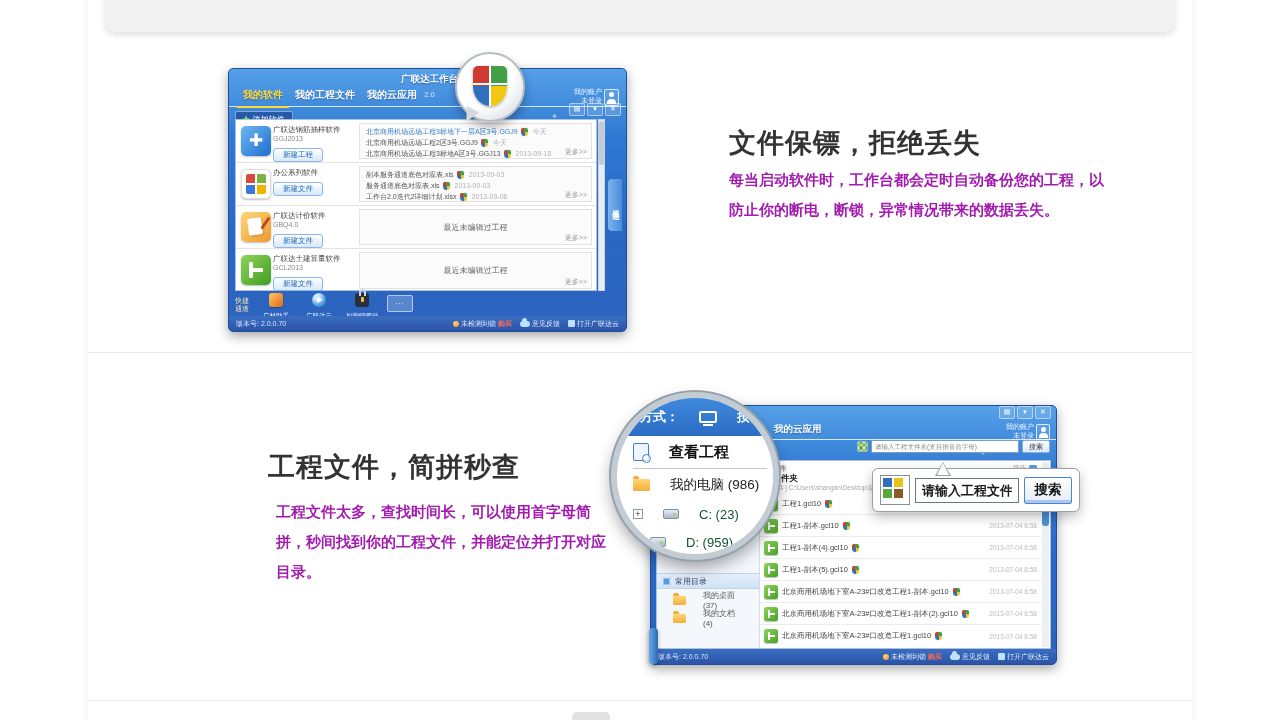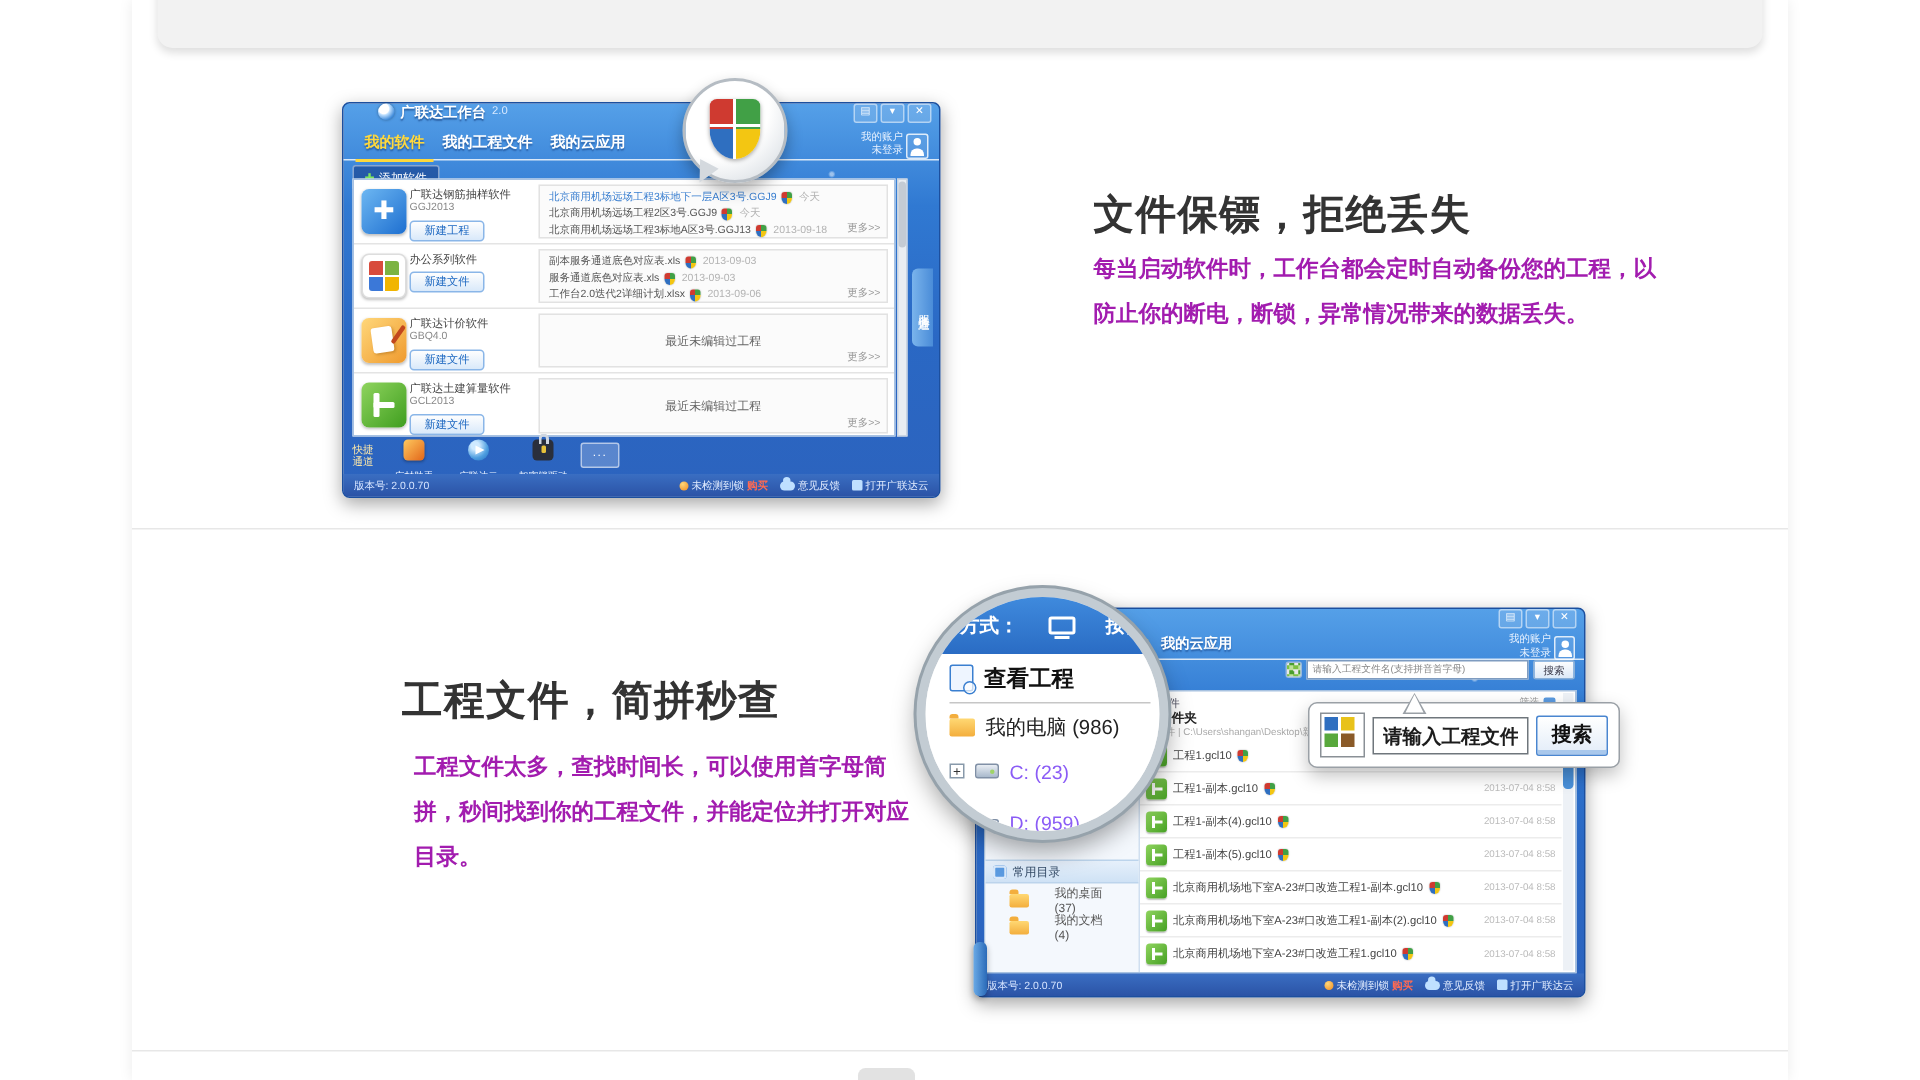--- a/index.html
+++ b/index.html
@@ -9,21 +9,21 @@
   .page-col{left:88px;top:0;width:1104px;height:720px;background:#fff;box-shadow:0 0 9px rgba(0,0,0,.08);}
   .top-band{left:105px;top:-16px;width:1070px;height:48px;background:#f2f2f2;border-radius:0 0 10px 10px;box-shadow:0 3px 6px rgba(0,0,0,.13);}
   .divider{left:88px;width:1104px;height:1px;background:#e7e7e7;}
   .bottom-nub{left:572px;top:712px;width:38px;height:8px;background:#e2e2e2;border-radius:5px 5px 0 0;}
   
   .sec-title{font-size:27px;font-weight:bold;color:#333;letter-spacing:1px;}
   .sec-body{font-size:15px;color:#a21caf;line-height:30px;font-weight:bold;}
   
   .win{background:linear-gradient(180deg,#55a0e8 0%,#3079d2 26%,#2a68c4 60%,#2c63be 100%);border:1px solid #1c4f9e;border-radius:5px;box-shadow:0 4px 12px rgba(0,0,0,.35);
        background-image:radial-gradient(circle at 82% 18%,rgba(255,255,255,.5) 1px,transparent 2.5px),radial-gradient(circle at 64% 55%,rgba(255,255,255,.35) 1px,transparent 2px),radial-gradient(circle at 92% 70%,rgba(255,255,255,.3) 1px,transparent 2px),linear-gradient(180deg,#55a0e8 0%,#3079d2 26%,#2a68c4 60%,#2c63be 100%);}
-  .titlebar{position:absolute;left:18px;top:0;right:0;height:17px;display:flex;gap:4px;padding:0 5px;}
+  .titlebar{position:absolute;left:4px;top:0;right:0;height:17px;display:flex;align-items:center;gap:4px;padding:0 5px;flex-direction:column;}
   .app-logo{width:11px;height:11px;border-radius:50%;background:radial-gradient(circle at 35% 32%,#fff 32%,#bfe0ff 40%,#2f7fd4 78%);box-shadow:0 0 2px rgba(0,0,0,.4);}
   .win-title{font-size:9.5px;font-weight:bold;color:#fff;text-shadow:0 1px 1px rgba(0,30,90,.5);}
   .win-ver{font-size:7.5px;color:#d6e8ff;}
   .wbtns{margin-left:auto;display:flex;gap:2px;}
   .wbtn{width:14px;height:11px;border:1px solid rgba(255,255,255,.5);background:rgba(255,255,255,.14);border-radius:2px;color:#fff;font-size:7px;line-height:10px;text-align:center;}
   .wbtn.b1::after{content:"▤";} .wbtn.b2::after{content:"▾";} .wbtn.b3::after{content:"✕";}
   .tabrow{position:absolute;left:0;right:0;display:flex;align-items:flex-end;padding:0 8px;border-bottom:1px solid rgba(255,255,255,.8);}
   .tab{font-size:10px;font-weight:bold;color:#fff;padding:3px 6px 4px;text-shadow:0 1px 1px rgba(0,30,90,.4);}
   .tab.active{color:#ffd93c;border-bottom:2px solid #ffd93c;margin-bottom:-2px;}
   .account{position:absolute;text-align:right;font-size:7px;color:#eaf3ff;line-height:8.5px;}
@@ -110,27 +110,27 @@
     background-image:conic-gradient(#7cc142 0 25%,#e8e8e8 0 50%,#4a9e2e 0 75%,#bfe09a 0 100%);background-origin:content-box;padding:1.5px;}
   .srch-input{width:148px;height:13px;border:1px solid #7f9cc0;font-size:6.5px;padding:0 3px;box-sizing:border-box;font-family:inherit;}
   .srch-input::placeholder{color:#888;}
   .srch-btn{height:13px;font-size:7px;color:#334;background:linear-gradient(#fdfdfd,#dce9f8);border:1px solid #8ab0d8;border-radius:2px;padding:0 6px;font-family:inherit;}
   
   .mag{left:611px;top:392px;width:168px;height:168px;border-radius:50%;background:#fff;border:6px solid #c3ccd3;box-shadow:0 0 0 2px #96a2ab,0 8px 16px rgba(0,0,0,.35),inset 0 0 8px rgba(0,0,0,.18);overflow:hidden;z-index:6;box-sizing:border-box;}
   .mag-top{position:absolute;left:0;right:0;top:0;height:38px;background:linear-gradient(#449,#449),linear-gradient(#3f8add,#2a6cc4);background:linear-gradient(#3f8add,#2a6cc4);display:flex;align-items:center;justify-content:center;gap:20px;color:#fff;font-weight:bold;font-size:13px;}
   .monitor{width:18px;height:12px;border:2px solid #fff;border-radius:2px;position:relative;box-sizing:border-box;}
   .monitor::after{content:"";position:absolute;left:2px;bottom:-5px;width:10px;height:2.5px;background:#fff;}
   .mag-rows{position:absolute;left:0;right:0;top:38px;bottom:0;background:#fff;padding-left:16px;}
-  .mag-row{display:flex;align-items:center;gap:7px;}
+  .mag-row{display:flex;align-items:center;gap:20px;}
   .mr-view{height:32px;font-size:15px;font-weight:bold;color:#111;border-bottom:1px solid #c6c6c6;margin-right:6px;}
   .vic{width:14px;height:16px;border:1.5px solid #3a7fd0;background:#eef5ff;border-radius:2px;position:relative;flex:none;}
   .vic::after{content:"";position:absolute;right:-3px;bottom:-3px;width:7px;height:7px;border:1.5px solid #3a7fd0;border-radius:50%;background:rgba(255,255,255,.7);}
   .mr-comp{height:31px;font-size:13.5px;color:#222;}
   .mr-comp .folder{width:17px;height:12px;}
-  .mr-drive{height:28px;font-size:13px;color:#8b5cf6;}
+  .mr-drive{height:28px;font-size:13px;color:#14532d;}
   .expand{width:10px;height:10px;border:1px solid #8899aa;background:#fff;font-size:9px;line-height:8px;text-align:center;color:#333;box-sizing:border-box;flex:none;}
   .expand::after{content:"+";}
   .drive{width:16px;height:10px;background:linear-gradient(#e8edf3,#a9b9cc);border:1px solid #8090a6;border-radius:2px;position:relative;box-sizing:border-box;flex:none;}
   .drive::after{content:"";position:absolute;right:2px;top:3px;width:3px;height:3px;border-radius:50%;background:#9fd468;}
   .mag-handle{left:649px;top:628px;width:9px;height:36px;background:linear-gradient(90deg,#6aaae6,#2a6ab8);border-radius:4px;z-index:7;box-shadow:0 2px 4px rgba(0,0,0,.3);}
   
   .callout{left:872px;top:468px;width:208px;height:44px;background:#fff;border:1px solid #9aa0a6;border-radius:6px;box-shadow:0 5px 12px rgba(0,0,0,.25);z-index:7;display:flex;align-items:center;gap:5px;padding:0 7px;box-sizing:border-box;}
   .callout::before{content:"";position:absolute;top:-15px;left:62px;border:8px solid transparent;border-bottom:14px solid #9aa0a6;}
   .callout::after{content:"";position:absolute;top:-12px;left:64px;border:6px solid transparent;border-bottom:12px solid #fff;}
   .co-grid{width:24px;height:24px;border:1px solid #8a9096;background:#fff;flex:none;display:grid;grid-template-columns:9px 9px;grid-template-rows:9px 9px;gap:2px;padding:2px;box-sizing:content-box;}
@@ -444,21 +444,21 @@
     </div>
     <div class="mag-row mr-comp">
       <span class="folder"></span>
       <span>我的电脑 (986)</span>
     </div>
     <div class="mag-row mr-drive">
       <span class="expand"></span>
       <span class="drive"></span>
       <span>C: (23)</span>
     </div>
-    <div class="mag-row mr-drive" style="padding-left:17px;align-items:flex-end;">
+    <div class="mag-row mr-drive" style="padding-left:17px;">
       <span class="drive"></span>
       <span>D: (959)</span>
     </div>
   </div>
 </div>
 <div class="abs mag-handle"></div>
 
 <div class="abs callout">
   <span class="co-grid">
     <i style="background:#2f6fc0;"></i>

